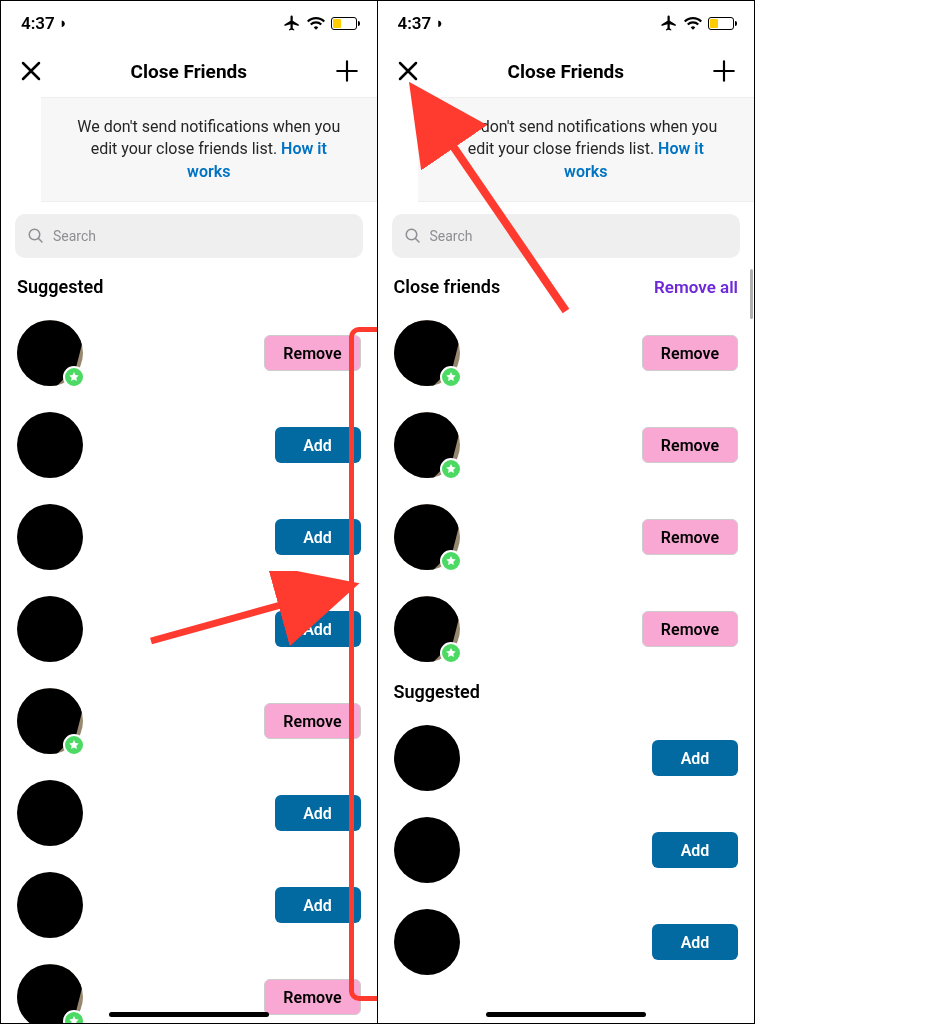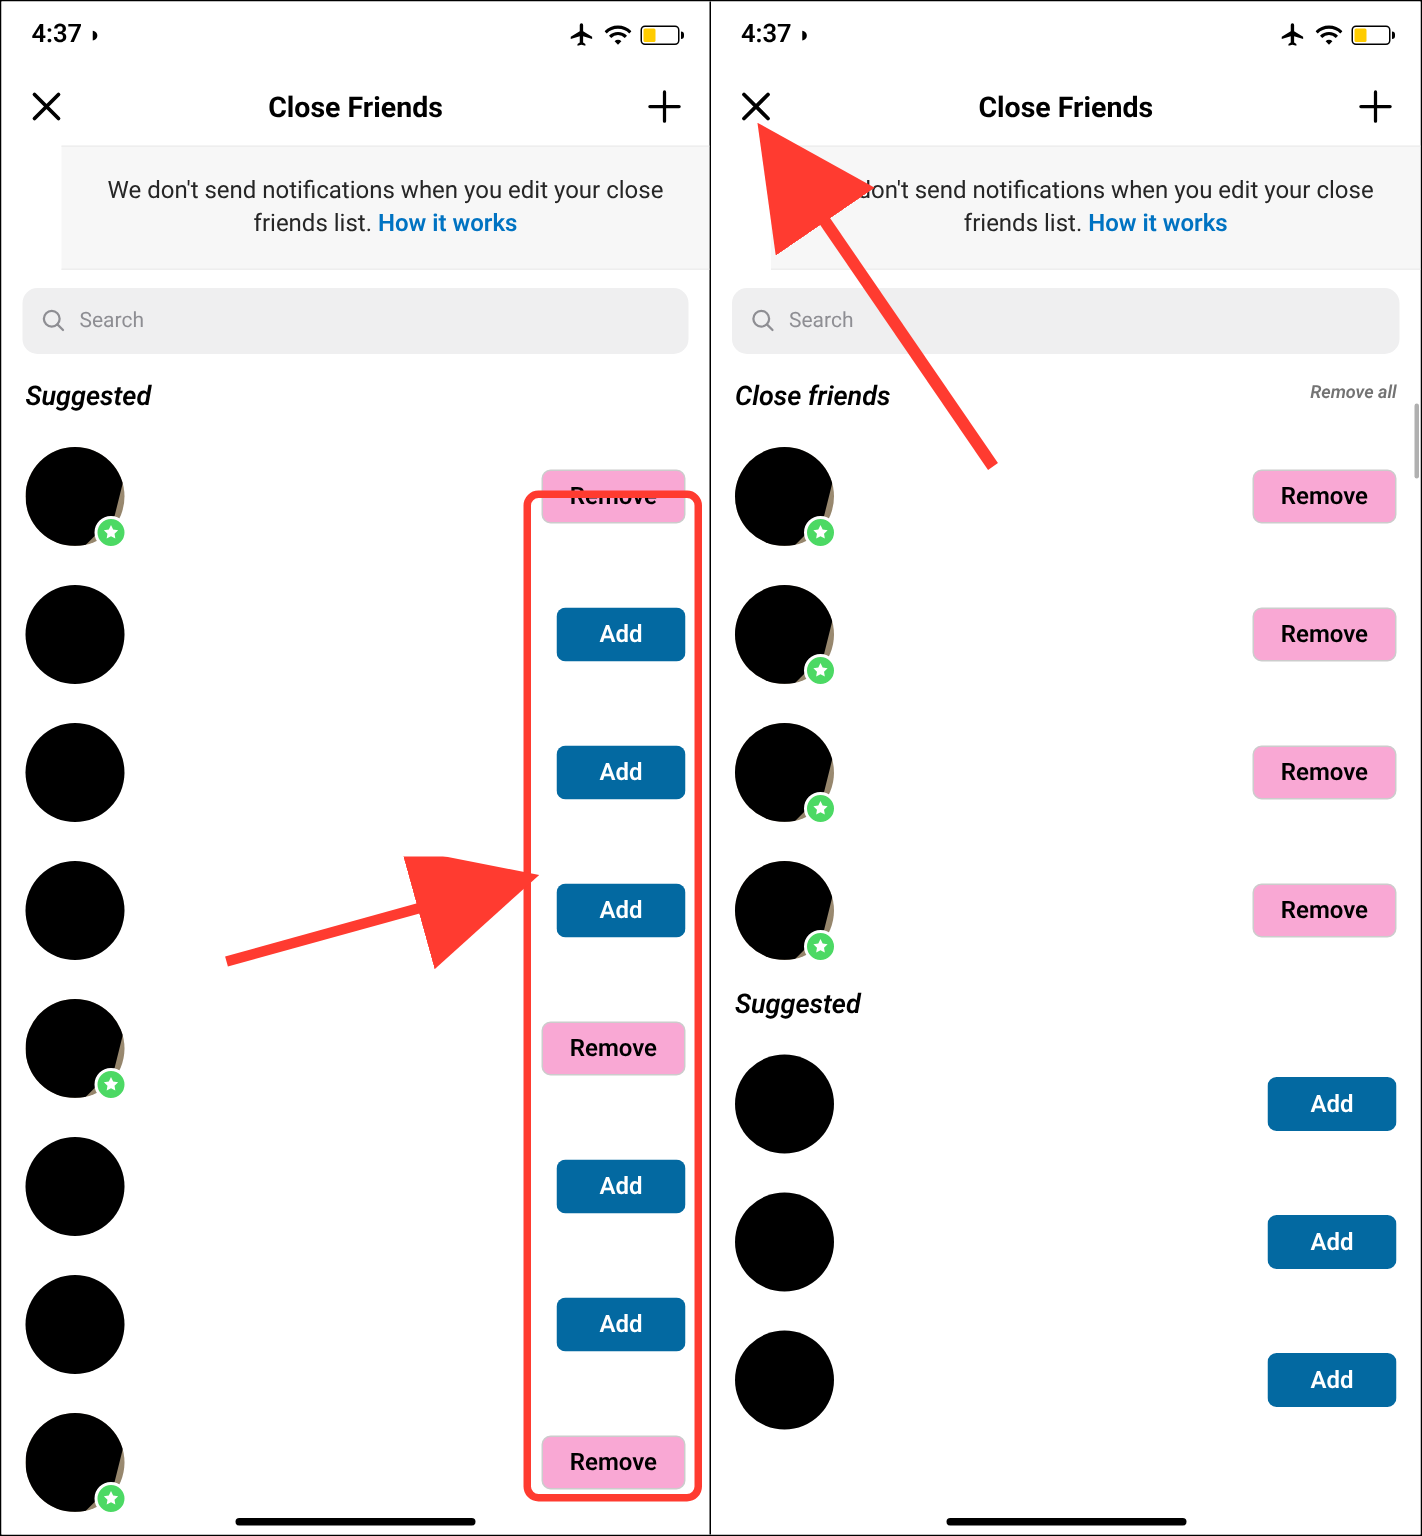--- a/index.html
+++ b/index.html
@@ -1,17 +1,17 @@
 <!DOCTYPE html>
 <html><head>
 <meta charset="utf-8">
 <style>
   * { box-sizing: border-box; margin: 0; padding: 0; }
   body { font-family: -apple-system, BlinkMacSystemFont, "Segoe UI", Roboto, Helvetica, Arial, sans-serif; background: #fff; }
-  .wrap { display: flex; width: 948px; height: 1024px; border: 1px solid #000; }
+  .wrap { display: flex; width: 755px; height: 1024px; border: 1px solid #000; }
   .phone { width: 50%; height: 100%; border-right: 1px solid #000; overflow: hidden; position: relative; background: #fff; }
   .phone:last-child { border-right: none; }
   
   .statusbar { height: 44px; display: flex; align-items: center; justify-content: space-between; padding: 0 20px; font-size: 17px; font-weight: 600; }
   .sb-left { display:flex; align-items:center; gap:4px; }
   .sb-right { display: flex; align-items: center; gap: 6px; }
   .moon { font-size: 15px; }
   .battery { width: 26px; height: 13px; border: 1.5px solid #000; border-radius: 3px; position: relative; }
   .battery::after { content:""; position:absolute; right:-4px; top:3px; width:2px; height:5px; background:#000; border-radius:0 2px 2px 0; }
   .battery .fill { position:absolute; left:1px; top:1px; bottom:1px; width: 35%; background: #ffcc00; border-radius: 1px; }
@@ -19,22 +19,22 @@
   
   .navbar { height: 52px; display:flex; align-items:center; justify-content:space-between; padding: 0 16px; }
   .navbar .title { font-size: 19px; font-weight: 700; }
   .navbar .icon { width: 28px; height: 28px; display:flex; align-items:center; justify-content:center; }
   
   .banner { background: #f7f7f7; padding: 18px 28px; text-align:center; font-size: 16px; line-height: 1.4; color:#262626; border-bottom:1px solid #eee; border-top:1px solid #eee;margin-left:40px;}
   .banner .link { color: #0073c2; font-weight: 600; }
   
   .searchbox { margin: 12px 14px; background: #efeff0; border-radius: 10px; height: 44px; display:flex; align-items:center; padding: 0 12px; color:#8e8e93; font-size: 14px; gap:8px; }
   
-  .section-header { display:flex; align-items:flex-start; justify-content:space-between; padding: 6px 16px 10px; font-size: 18px; font-weight: 600; font-style: italic; }
-  .section-header .action { color:#737373; font-weight:600; font-size:12px; }
+  .section-header { display:flex; align-items:flex-end; justify-content:space-between; padding: 6px 16px 10px; font-size: 18px; font-weight: 600; }
+  .section-header .action { color:#6d28d9; font-weight:600; font-size:17px; }
   
   .list { padding: 0 16px; }
   .row { display:flex; align-items:center; justify-content:space-between; height: 92px; }
   .avatar { width: 66px; height: 66px; border-radius: 50%; background: #000; position: relative; flex: none; }
   .avatar.bg { background: linear-gradient(135deg,#c8b8a0,#8a7a60); }
   .avatar .blob { position:absolute; inset:0; border-radius:50%; background:#000; clip-path: polygon(0 0, 85% 0, 100% 30%, 90% 70%, 60% 100%, 0 100%); }
   .star-badge { position:absolute; right:-2px; bottom:-2px; width:22px; height:22px; background:#4cd964; border-radius:50%; border:2px solid #fff; display:flex; align-items:center; justify-content:center; }
   .star-badge svg { display:block; }
   
   .btn { height: 36px; min-width: 86px; padding: 0 18px; border-radius: 6px; font-size: 16px; font-weight:600; display:flex; align-items:center; justify-content:center; border:1px solid transparent; }

